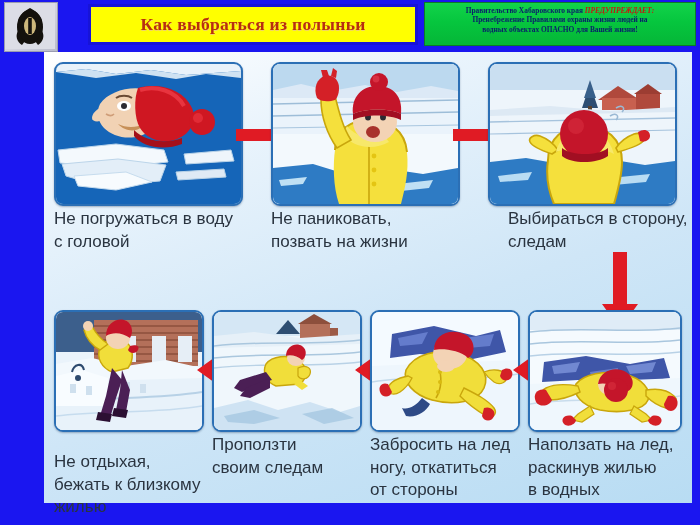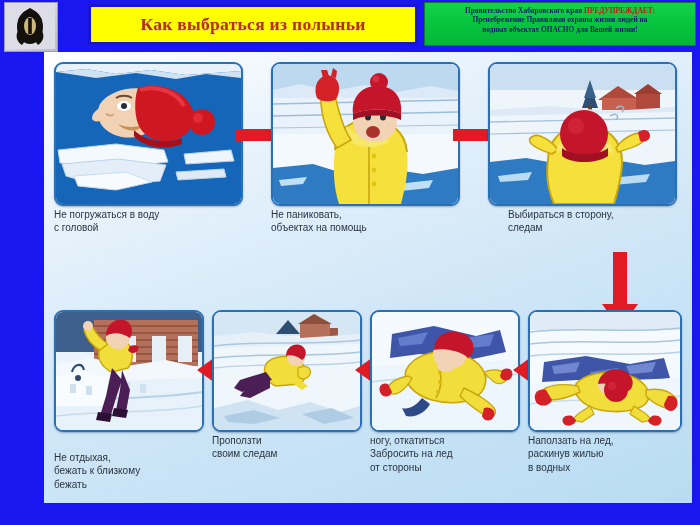--- a/index.html
+++ b/index.html
@@ -48,21 +48,21 @@
     box-sizing:border-box;
     padding:3px 5px 0 5px;
     text-align:center;
   }
   .warn-line{
     font-family:"Liberation Serif", serif;
     font-size:7.4px;font-weight:bold;color:#0a1f6b;
     line-height:1.28;
     white-space:nowrap;
   }
-  .warn-line .hl{color:#c31a12;}
+  .warn-line .hl{color:#c31a12;font-style:italic;}
 
   
   .sheet{
     position:absolute;left:44px;top:52px;width:648px;height:451px;
     background:linear-gradient(160deg,#ffffff 0%,#eaf4fc 22%,#cfe6f7 58%,#b8dcf3 100%);
     box-sizing:border-box;
   }
 
   .row{position:absolute;left:0;width:648px;}
   .row1{top:4px;height:200px;}
@@ -72,21 +72,21 @@
   .frame{
     position:absolute;
     border:2px solid #2b6fb5;
     border-radius:9px;
     overflow:hidden;
     background:#cfe7f6;
     box-shadow:0 1px 2px rgba(20,50,90,.35);
   }
   .cap{
     position:absolute;
-    font-size:10px;
+    font-size:17px;
     color:#2a3440;
     line-height:1.33;
     font-family:"Liberation Sans", sans-serif;
   }
 
   
   .arrow{position:absolute;}
   .arrow svg{display:block;}
 
   
@@ -208,21 +208,21 @@
 
           <path d="M80 50 C78 32 90 22 104 22 C120 22 130 32 128 50 C118 44 92 44 80 50 Z" fill="#c4152a"></path>
           <path d="M80 50 C92 44 118 44 128 50 L128 56 C116 50 92 50 80 56 Z" fill="#a10f22"></path>
           <circle cx="106" cy="18" r="9" fill="#c4152a"></circle>
           <circle cx="103" cy="15" r="3.4" fill="#e03b4b" opacity=".7"></circle>
         </svg>
       </div>
 
       <div class="cap" style="left:227px;top:152px;width:200px;">
         <div>Не паниковать,</div>
-        <div>объектах на помощь</div>
+        <div>позвать на жизни</div>
       </div>
 
       <div class="arrow" style="left:409px;top:62px;">
         <svg width="68" height="34" viewBox="0 0 68 34">
           <path d="M0 11 L42 11 L42 1 L67 17 L42 33 L42 23 L0 23 Z" fill="#e01b24"></path>
         </svg>
       </div>
 
       <div class="frame" style="left:444px;top:6px;width:185px;height:140px;">
         <svg class="art" viewBox="0 0 185 140" preserveAspectRatio="none">
@@ -318,21 +318,21 @@
           <path d="M42 100 L56 102 L54 110 L40 108 Z" fill="#2c1033"></path>
           <path d="M58 96 L72 98 L70 106 L56 104 Z" fill="#2c1033"></path>
           <ellipse cx="62" cy="26" rx="12" ry="11" fill="#f3d3b5"></ellipse>
           <path d="M50 24 C50 12 60 6 68 8 C76 10 78 20 74 26 C66 20 56 20 50 24 Z" fill="#c4152a"></path>
           <path d="M74 34 C80 32 84 34 82 38 C80 42 74 42 72 38 Z" fill="#c4152a"></path>
         </svg>
       </div>
       <div class="cap" style="left:10px;top:141px;width:155px;">
         <div>Не отдыхая,</div>
         <div>бежать к близкому</div>
-        <div>бежать</div>
+        <div>жилью</div>
       </div>
 
       <div class="arrow" style="left:152px;top:44px;">
         <svg width="62" height="32" viewBox="0 0 62 32">
           <path d="M62 10 L22 10 L22 1 L1 16 L22 31 L22 22 L62 22 Z" fill="#e01b24"></path>
         </svg>
       </div>
 
       <div class="frame" style="left:168px;top:0px;width:146px;height:118px;">
         <svg class="art" viewBox="0 0 146 118" preserveAspectRatio="none">
@@ -399,22 +399,22 @@
           <path d="M112 60 C122 56 132 58 134 64 C136 70 128 74 122 70 C118 67 114 63 112 60 Z" fill="#f1de3a" stroke="#c9a60c" stroke-width="1.3"></path>
           <path d="M130 58 C136 54 142 58 140 64 C138 70 130 70 128 64 Z" fill="#d42027"></path>
 
           <path d="M92 76 C104 82 116 88 122 96 C126 102 120 108 114 104 C104 98 94 90 88 84 Z" fill="#f1de3a" stroke="#c9a60c" stroke-width="1.4"></path>
           <path d="M112 96 C118 94 124 98 122 104 C120 110 112 110 110 104 Z" fill="#d42027"></path>
 
           <path d="M50 86 C44 94 36 98 30 96 L34 104 C44 106 54 100 58 92 Z" fill="#2e4a86"></path>
         </svg>
       </div>
       <div class="cap" style="left:326px;top:124px;width:150px;">
+        <div>Забросить на лед</div>
         <div>ногу, откатиться</div>
-        <div>Забросить на лед</div>
         <div>от стороны</div>
       </div>
 
       <div class="arrow" style="left:468px;top:44px;">
         <svg width="62" height="32" viewBox="0 0 62 32">
           <path d="M62 10 L22 10 L22 1 L1 16 L22 31 L22 22 L62 22 Z" fill="#e01b24"></path>
         </svg>
       </div>
 
       <div class="frame" style="left:484px;top:0px;width:150px;height:118px;">

